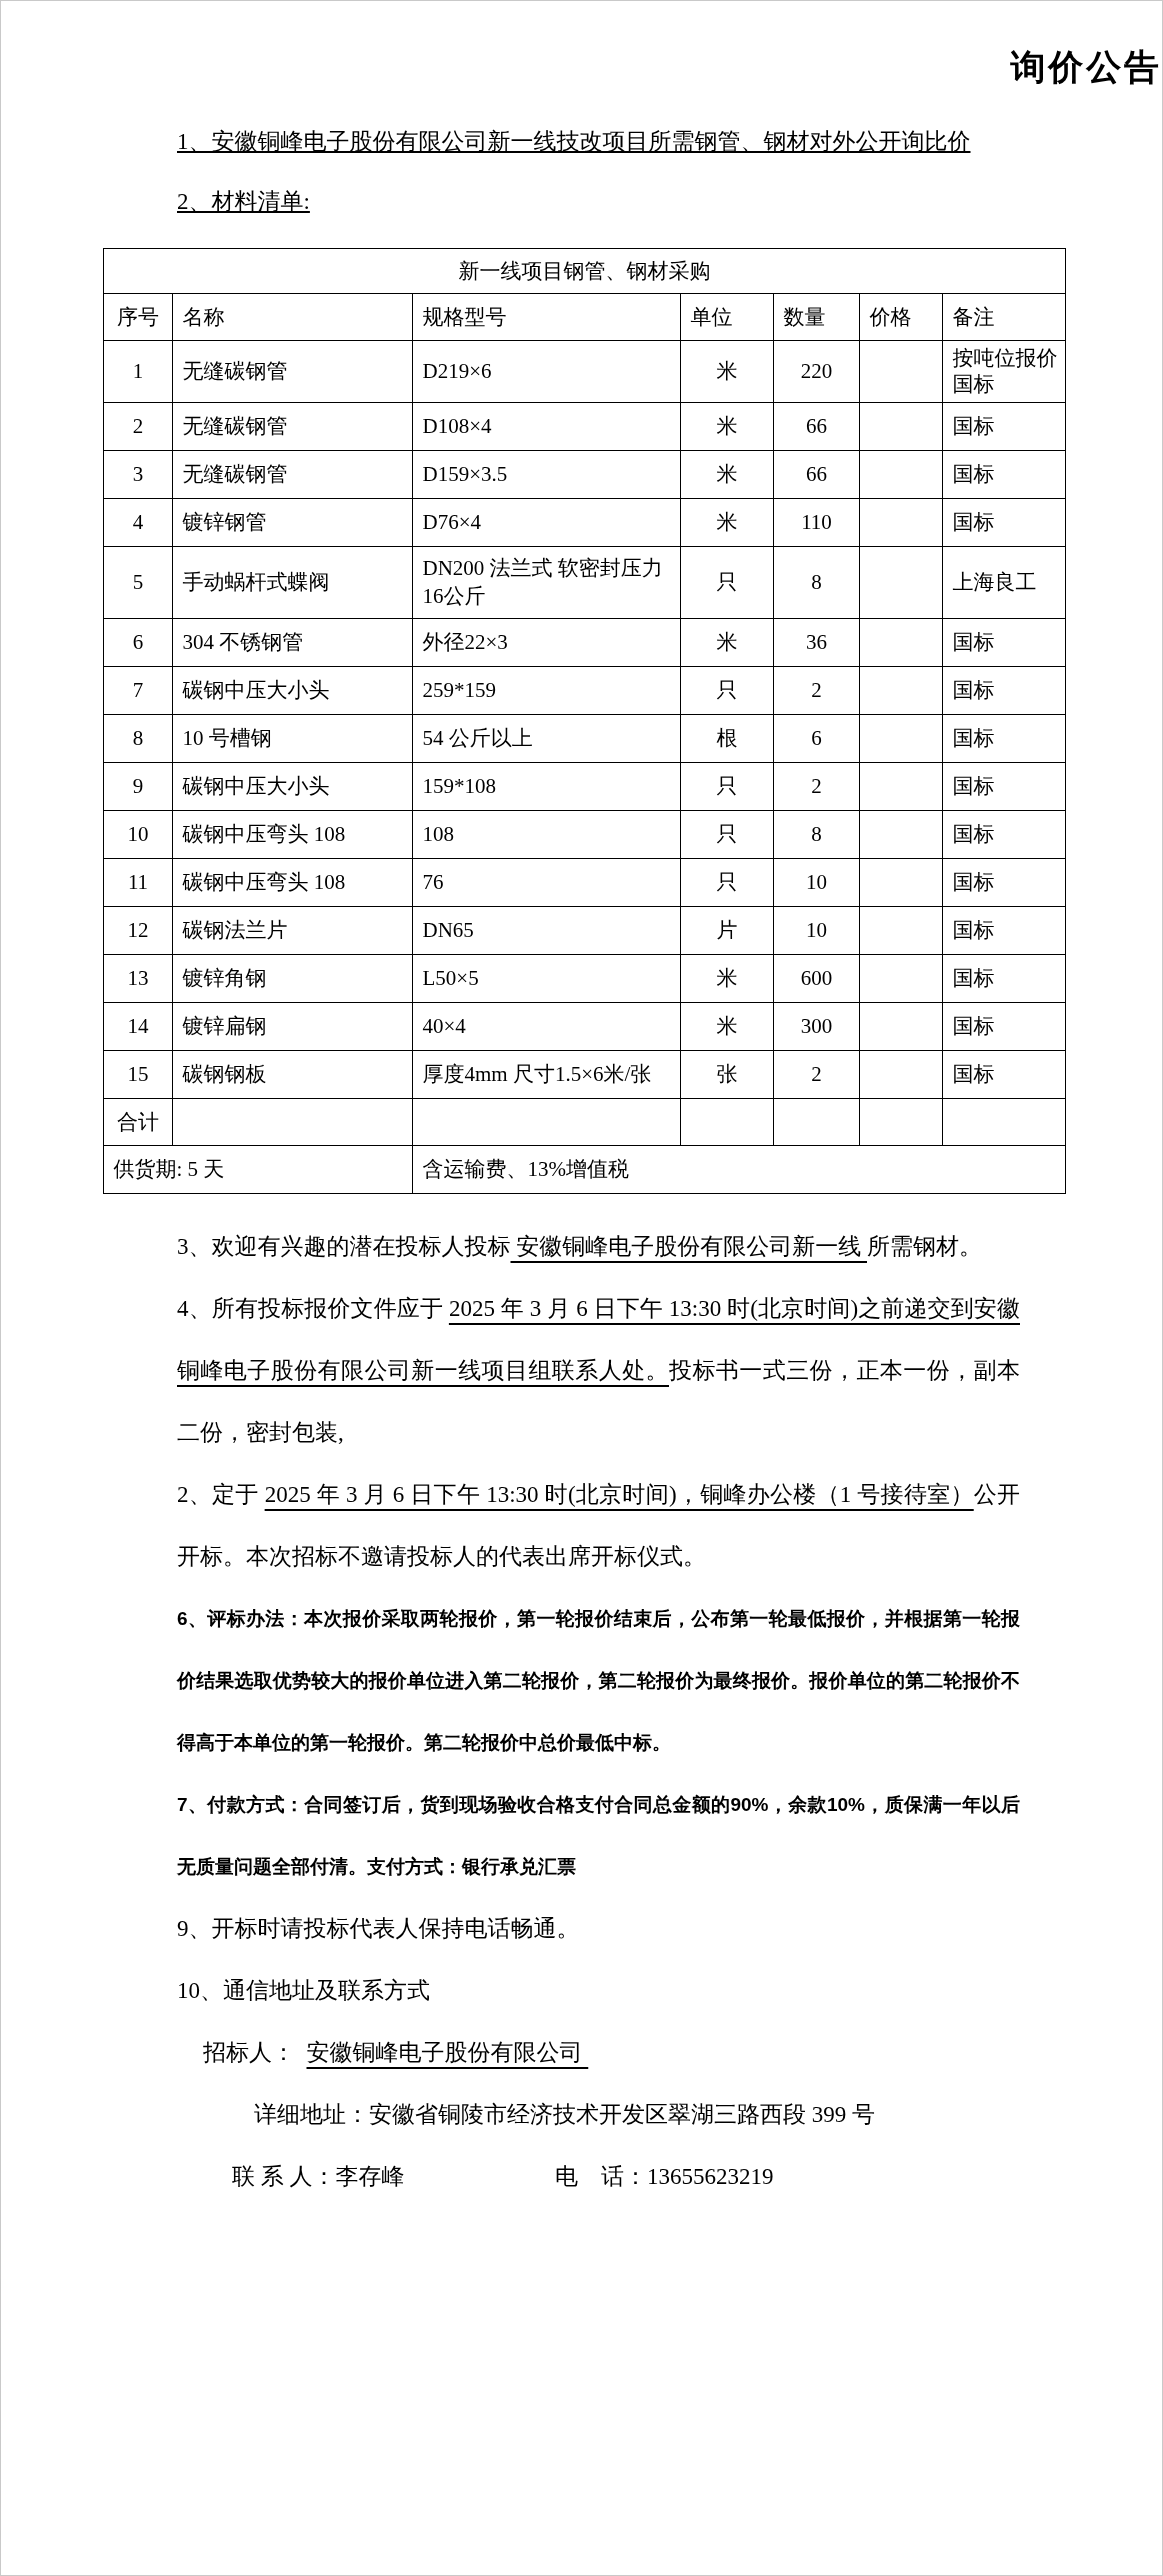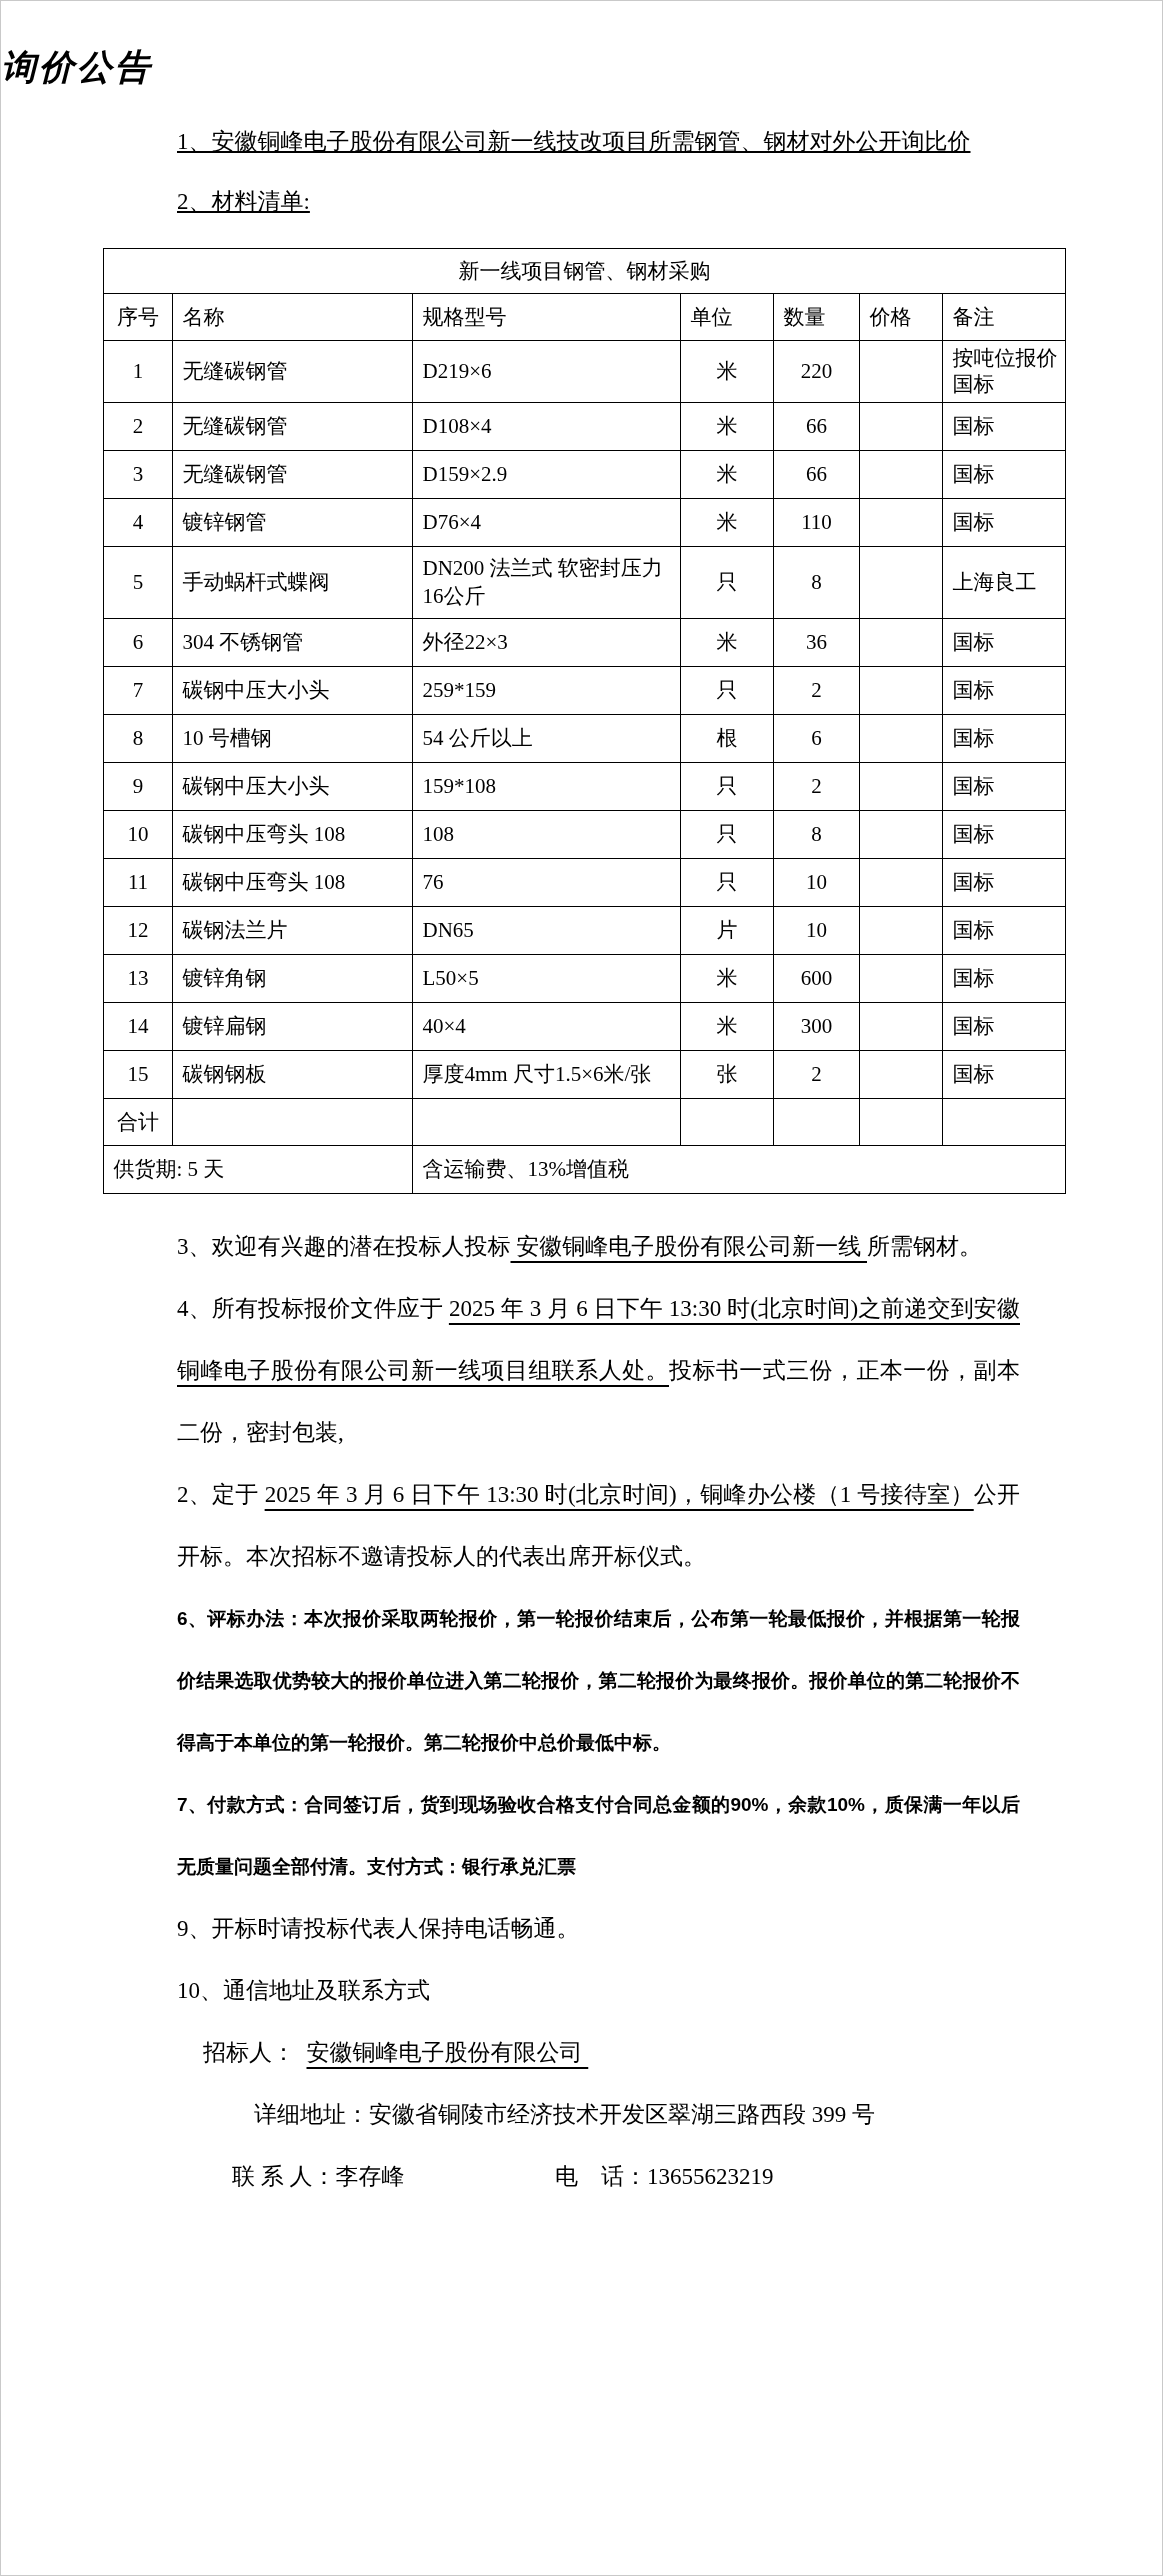--- a/index.html
+++ b/index.html
@@ -9,25 +9,24 @@
     height:2576px;
     background:#ffffff;
     color:#000;
     font-family:"Liberation Serif", serif;
     box-sizing:border-box;
     border:0.7px solid #c9c9c9;
     overflow:hidden;
   }
   .doc-title{
     margin:43px 0 0 0;
-    text-align:left;
+    text-align:right;
     font-size:35px;
     font-weight:bold;
     letter-spacing:2.9px;
-    font-style:italic;
   }
   .intro{
     margin:20.5px 144px 0 176px;
     font-size:23px;
     text-decoration:underline;
   }
   .intro p{margin:0;line-height:60px;}
   
   table.materials{
     margin:16px 0 0 102px;
@@ -134,21 +133,21 @@
           <td class="l">无缝碳钢管</td>
           <td class="l">D108×4</td>
           <td class="c">米</td>
           <td class="c">66</td>
           <td class="c"></td>
           <td class="l remark">国标</td>
         </tr>
         <tr>
           <td class="c">3</td>
           <td class="l">无缝碳钢管</td>
-          <td class="l">D159×2.9</td>
+          <td class="l">D159×3.5</td>
           <td class="c">米</td>
           <td class="c">66</td>
           <td class="c"></td>
           <td class="l remark">国标</td>
         </tr>
         <tr>
           <td class="c">4</td>
           <td class="l">镀锌钢管</td>
           <td class="l">D76×4</td>
           <td class="c">米</td>

